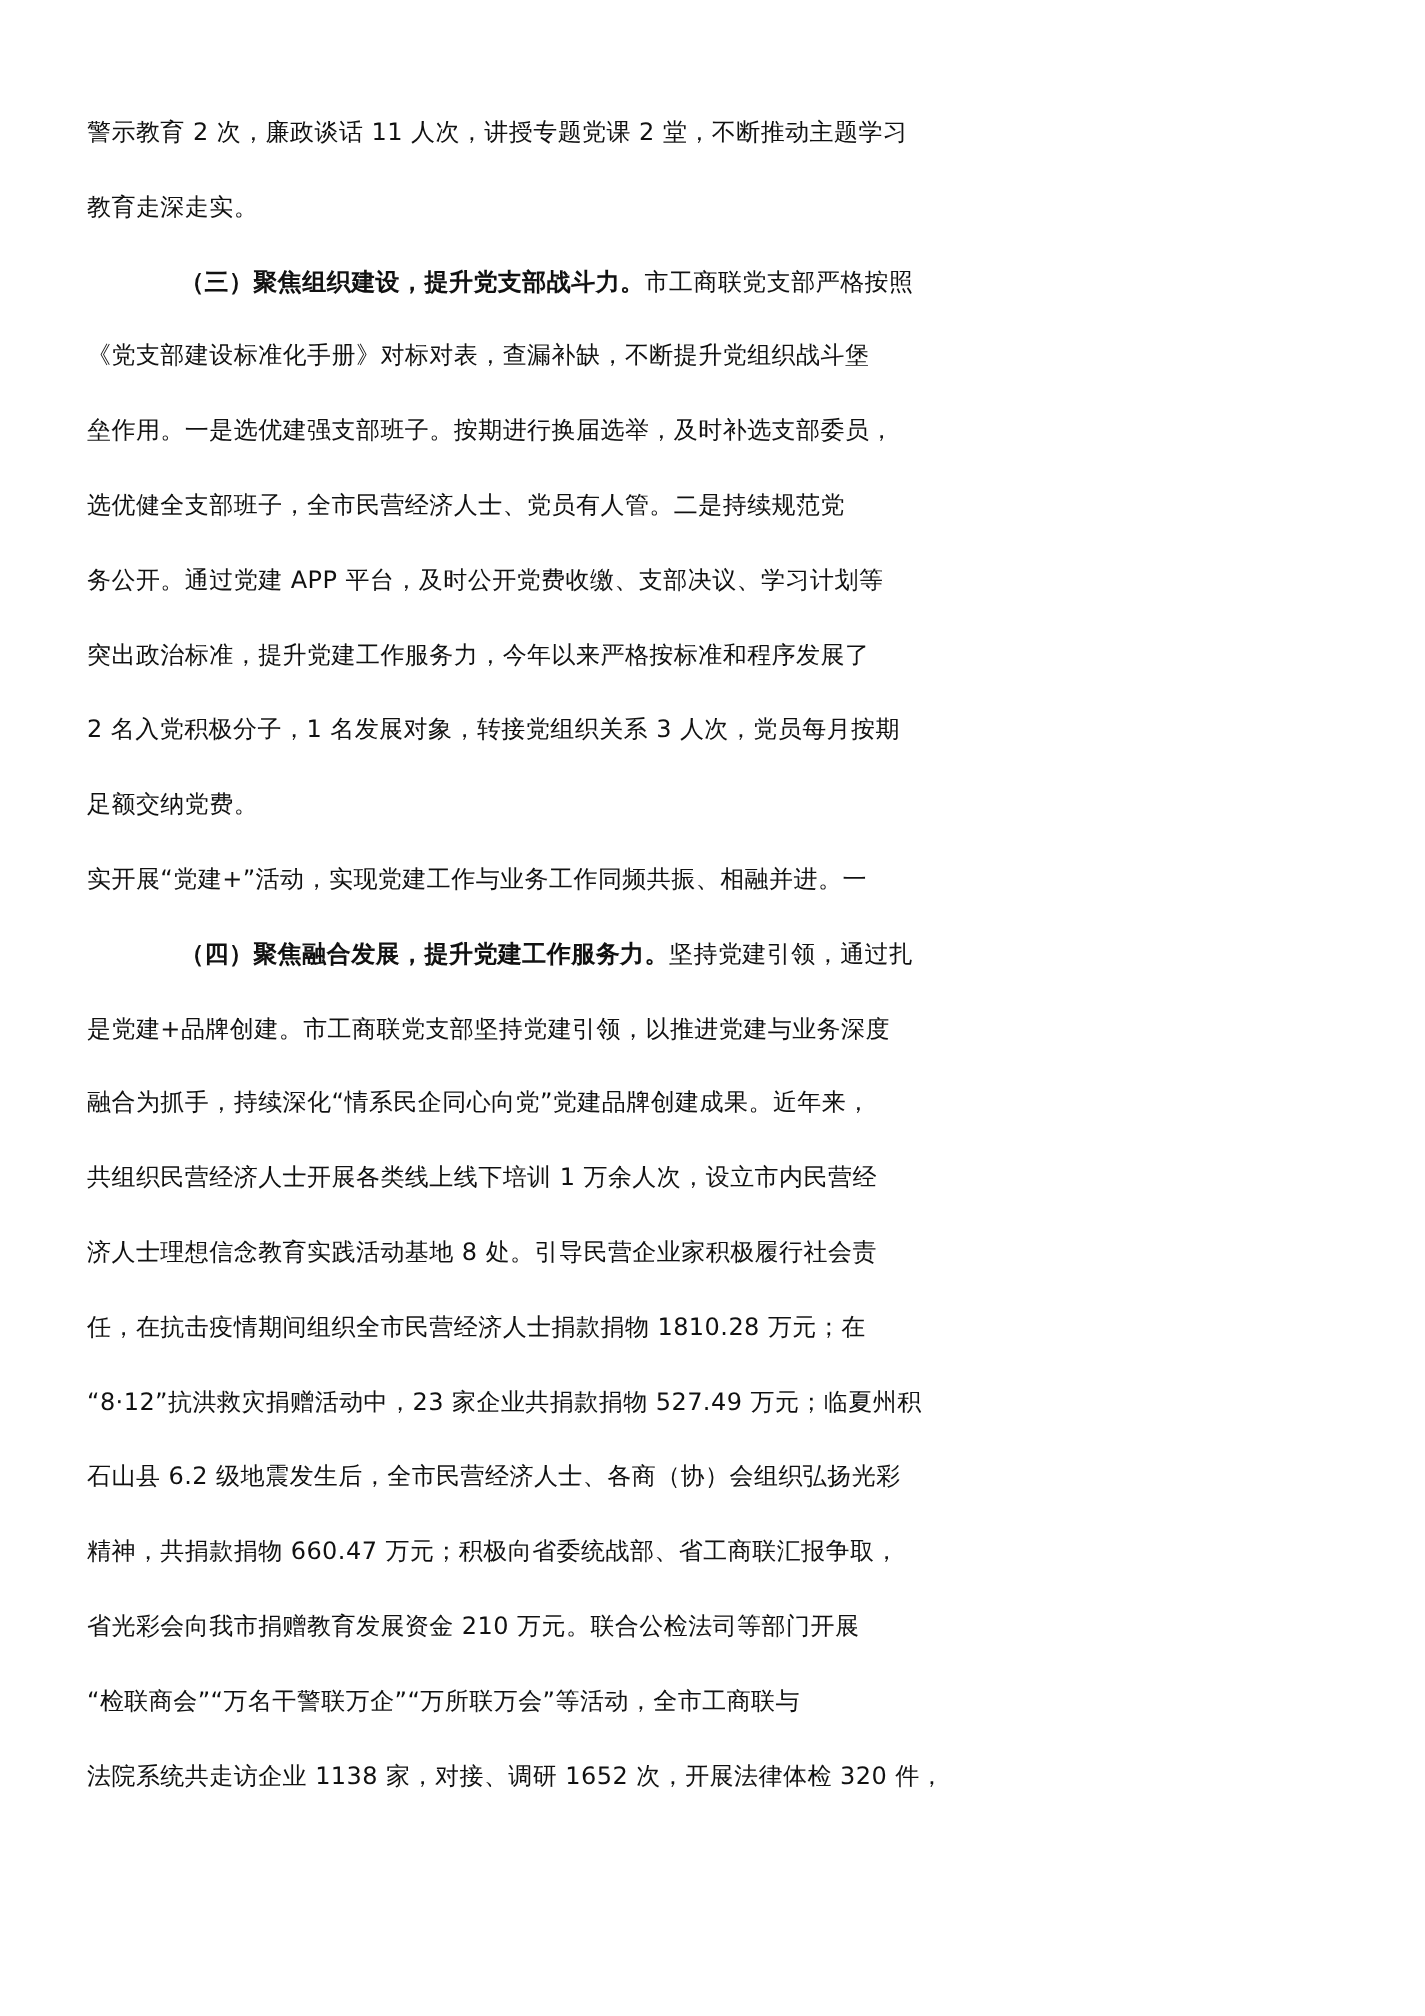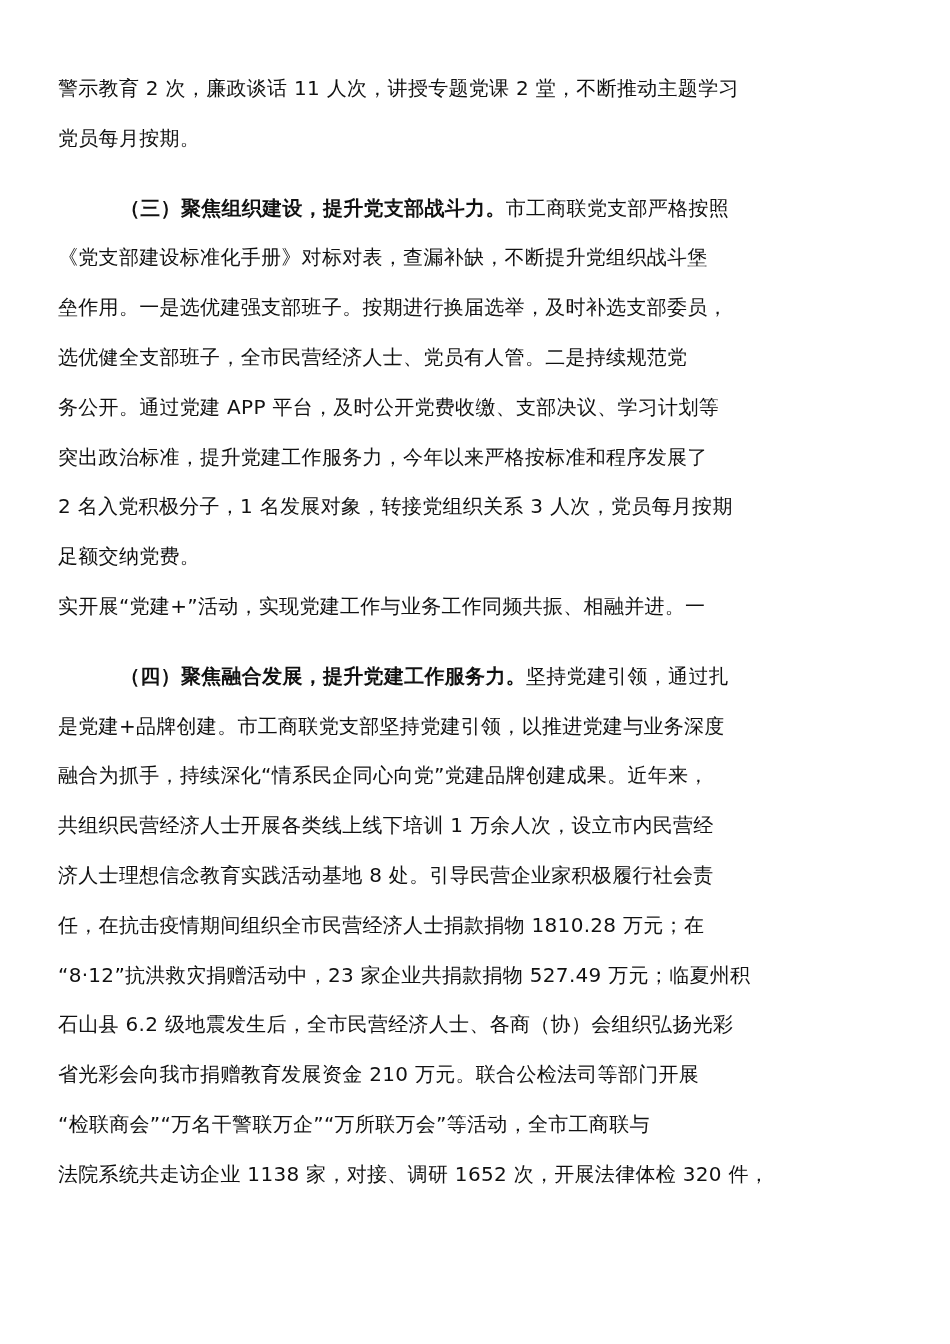--- a/index.html
+++ b/index.html
@@ -17,41 +17,40 @@
     }
     .page {
       position: absolute;
       left: 58px;
       top: 69px;
       width: 834px;
     }
     .line {
       height: 49.8px;
       line-height: 38px;
-      font-size: 20px;
+      font-size: 16px;
       white-space: nowrap;
       letter-spacing: 0.3px;
       overflow: visible;
     }
     .indent {
       padding-left: 62px;
-      margin-top: 20px;
     }
     .bold {
       font-weight: bold;
     }
   </style>
 </head>
 <body>
 
 <div class="page">
 
   <div>
     <div class="line">警示教育 2 次，廉政谈话 11 人次，讲授专题党课 2 堂，不断推动主题学习</div>
-    <div class="line">党员每月按期。</div>
+    <div class="line">教育走深走实。</div>
   </div>
 
   <div>
     <div class="line indent"><span class="bold">（三）聚焦组织建设，提升党支部战斗力。</span><span>市工商联党支部严格按照</span></div>
     <div class="line">《党支部建设标准化手册》对标对表，查漏补缺，不断提升党组织战斗堡</div>
     <div class="line">垒作用。一是选优建强支部班子。按期进行换届选举，及时补选支部委员，</div>
     <div class="line">选优健全支部班子，全市民营经济人士、党员有人管。二是持续规范党</div>
     <div class="line">务公开。通过党建 APP 平台，及时公开党费收缴、支部决议、学习计划等</div>
     <div class="line">突出政治标准，提升党建工作服务力，今年以来严格按标准和程序发展了</div>
     <div class="line">2 名入党积极分子，1 名发展对象，转接党组织关系 3 人次，党员每月按期</div>
@@ -61,18 +60,19 @@
   <div>
     <div class="line">实开展“党建+”活动，实现党建工作与业务工作同频共振、相融并进。一</div>
     <div class="line indent"><span class="bold">（四）聚焦融合发展，提升党建工作服务力。</span><span>坚持党建引领，通过扎</span></div>
     <div class="line">是党建+品牌创建。市工商联党支部坚持党建引领，以推进党建与业务深度</div>
     <div class="line">融合为抓手，持续深化“情系民企同心向党”党建品牌创建成果。近年来，</div>
     <div class="line">共组织民营经济人士开展各类线上线下培训 1 万余人次，设立市内民营经</div>
     <div class="line">济人士理想信念教育实践活动基地 8 处。引导民营企业家积极履行社会责</div>
     <div class="line">任，在抗击疫情期间组织全市民营经济人士捐款捐物 1810.28 万元；在</div>
     <div class="line">“8·12”抗洪救灾捐赠活动中，23 家企业共捐款捐物 527.49 万元；临夏州积</div>
     <div class="line">石山县 6.2 级地震发生后，全市民营经济人士、各商（协）会组织弘扬光彩</div>
+    <div class="line">精神，共捐款捐物 660.47 万元；积极向省委统战部、省工商联汇报争取，</div>
     <div class="line">省光彩会向我市捐赠教育发展资金 210 万元。联合公检法司等部门开展</div>
     <div class="line">“检联商会”“万名干警联万企”“万所联万会”等活动，全市工商联与</div>
     <div class="line">法院系统共走访企业 1138 家，对接、调研 1652 次，开展法律体检 320 件，</div>
   </div>
 
 </div>
 
 </body></html>

